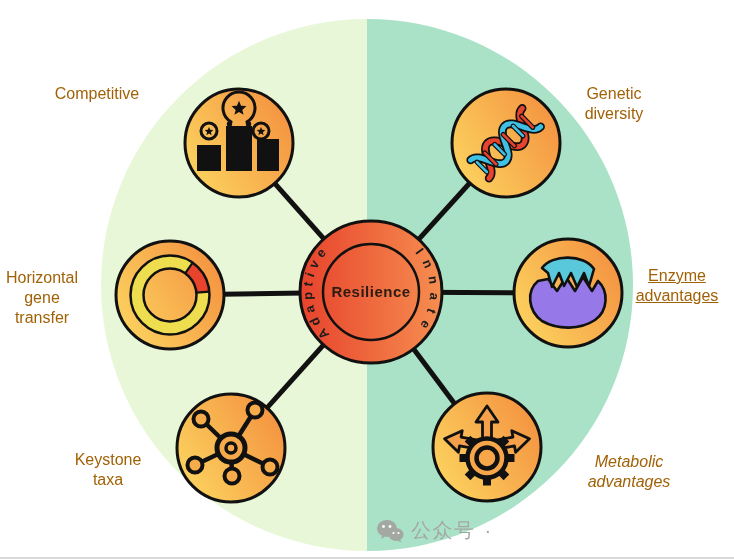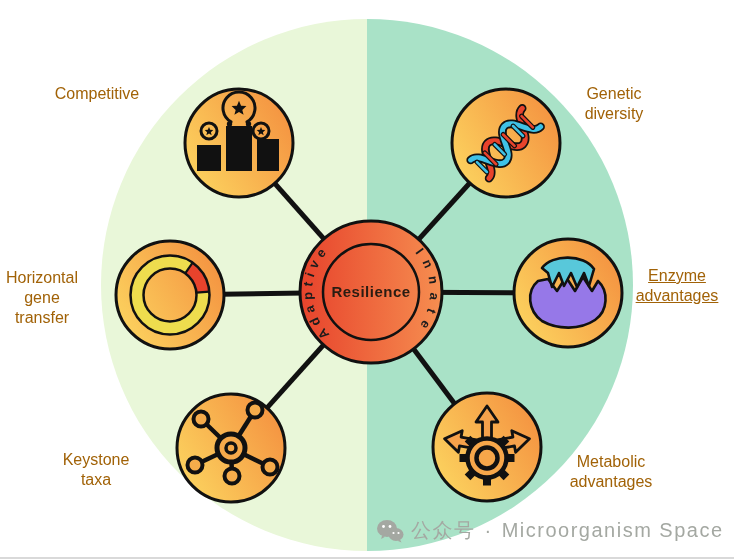--- a/index.html
+++ b/index.html
@@ -182,39 +182,38 @@
     <span>transfer</span>
   </div>
   <div class="lbl" style="left:614px;top:84px;">
     <span>Genetic</span>
     <span>diversity</span>
   </div>
   <div class="lbl" style="left:677px;top:266px;text-decoration:underline;">
     <span>Enzyme</span>
     <span>advantages</span>
   </div>
-  <div class="lbl" style="left:96px;top:450px;text-align:center;">
+  <div class="lbl" style="left:108px;top:450px;text-align:center;">
     <span>Keystone</span>
     <span>taxa</span>
   </div>
-  <div class="lbl" style="left:611px;top:452px;">
+  <div class="lbl" style="left:629px;top:452px;font-style:italic;">
     <span>Metabolic</span>
     <span>advantages</span>
   </div>
 
   <div class="watermark">
     <svg width="28" height="24" viewBox="0 0 28 24">
       <ellipse cx="11" cy="9.5" rx="10" ry="8.5" fill="#a4a8a2"></ellipse>
       <circle cx="7.5" cy="7.5" r="1.4" fill="#fff"></circle>
       <circle cx="14" cy="7.5" r="1.4" fill="#fff"></circle>
       <path d="M6,16.5 L5.2,20 L9,17.8 Z" fill="#a4a8a2"></path>
       <ellipse cx="20" cy="15.5" rx="7.5" ry="6.5" fill="#a4a8a2"></ellipse>
       <circle cx="17.5" cy="14" r="1.1" fill="#fff"></circle>
       <circle cx="22.5" cy="14" r="1.1" fill="#fff"></circle>
       <path d="M24,20.5 L25.5,23.5 L21.5,21.8 Z" fill="#a4a8a2"></path>
     </svg>
     <span>公众号</span>
     <span class="sep">·</span>
-    <span>Microorganism Space</span>
   </div>
 
   <div class="bottom-line"></div>
 </div>
 
 </body></html>

